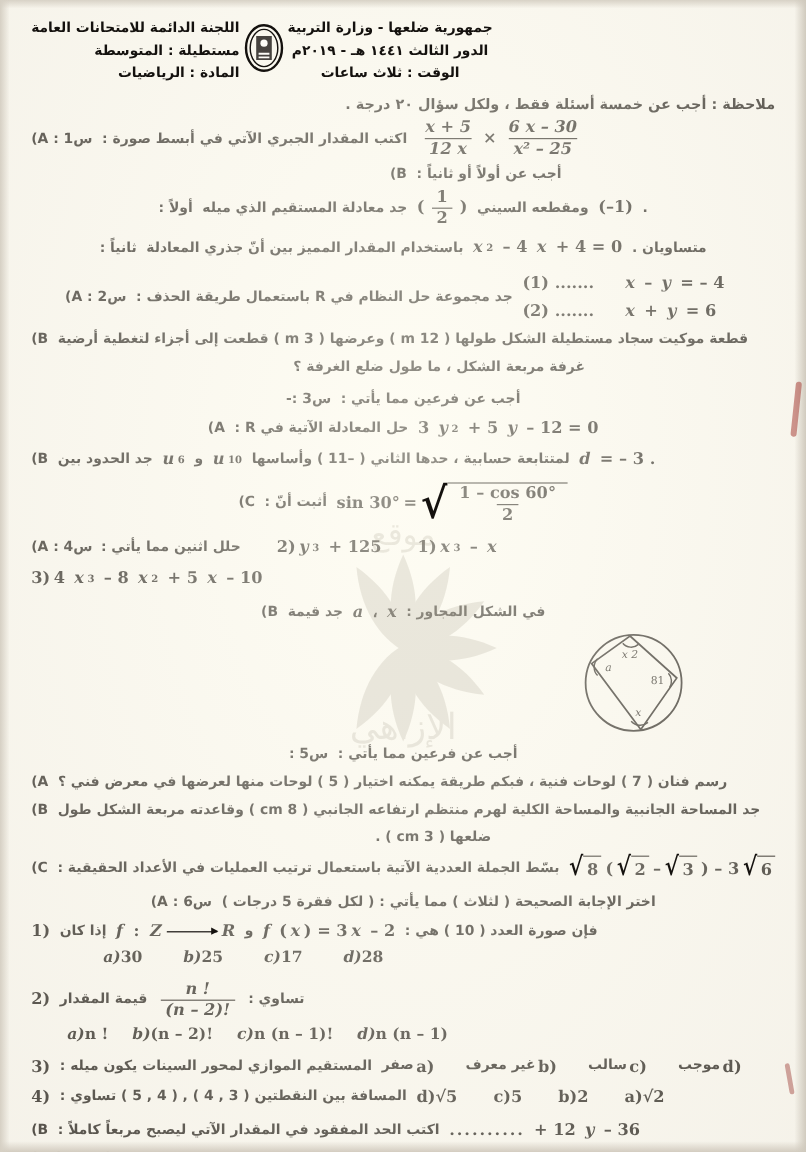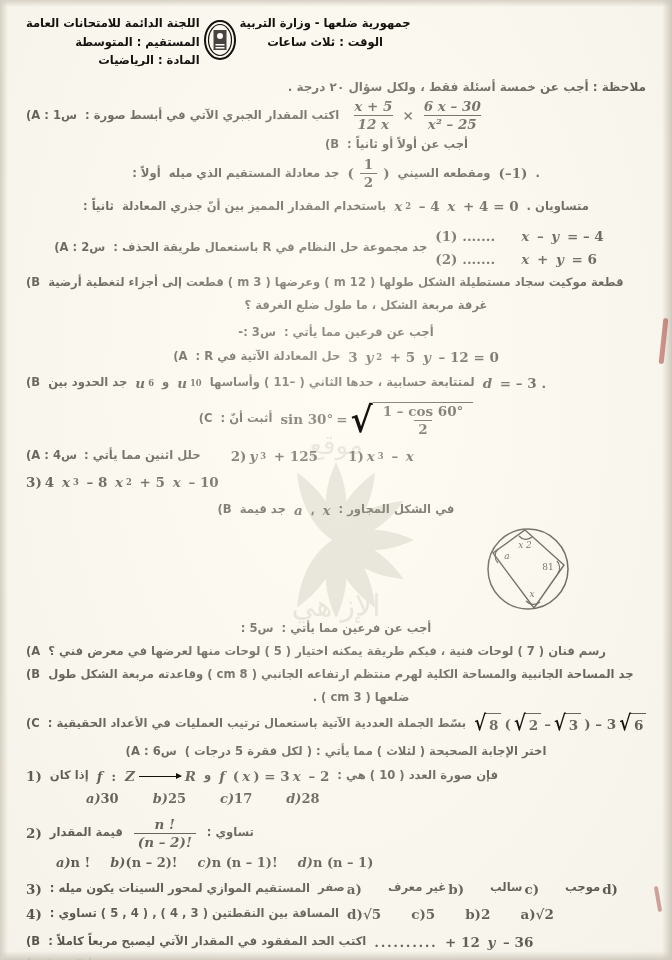--- a/index.html
+++ b/index.html
@@ -189,34 +189,35 @@
         </g>
       </g>
       <text x="125" y="196" text-anchor="middle" font-size="30" font-family="DejaVu Sans, sans-serif">الإزاهي</text>
     </g>
   </svg>
 
   <div class="header">
 
     <div class="hdr-block hdr-right">
       <div>اللجنة الدائمة للامتحانات العامة</div>
-      <div>المستقيم :   المتوسطة</div>
+      <div>مستطيلة :   المتوسطة</div>
       <div>المادة : الرياضيات</div>
     </div>
 
     <svg class="emblem" viewBox="0 0 40 44">
       <ellipse cx="20" cy="22" rx="15" ry="19" fill="none" stroke="#14110e" stroke-width="2"></ellipse>
       <ellipse cx="20" cy="22" rx="11.5" ry="15.5" fill="none" stroke="#14110e" stroke-width="1.2"></ellipse>
       <path d="M13.5,12 h13 v20 h-13 z" fill="#14110e" opacity=".78"></path>
       <circle cx="20" cy="18" r="3" fill="#fdfcf7"></circle>
       <path d="M15.5,26 h9 v1.6 h-9 z M15.5,29 h9 v1.6 h-9 z" fill="#fdfcf7"></path>
     </svg>
 
     <div class="hdr-block hdr-left">
       <div>جمهورية ضلعها - وزارة التربية</div>
+      <div>الدور الثالث ١٤٤١ هـ - ٢٠١٩م</div>
       <div>الوقت : ثلاث ساعات</div>
     </div>
 
   </div>
 
   <div class="note">ملاحظة : أجب عن خمسة أسئلة فقط ، ولكل سؤال ٢٠ درجة .</div>
 
   <div class="q">
 
     <div class="q-line">

